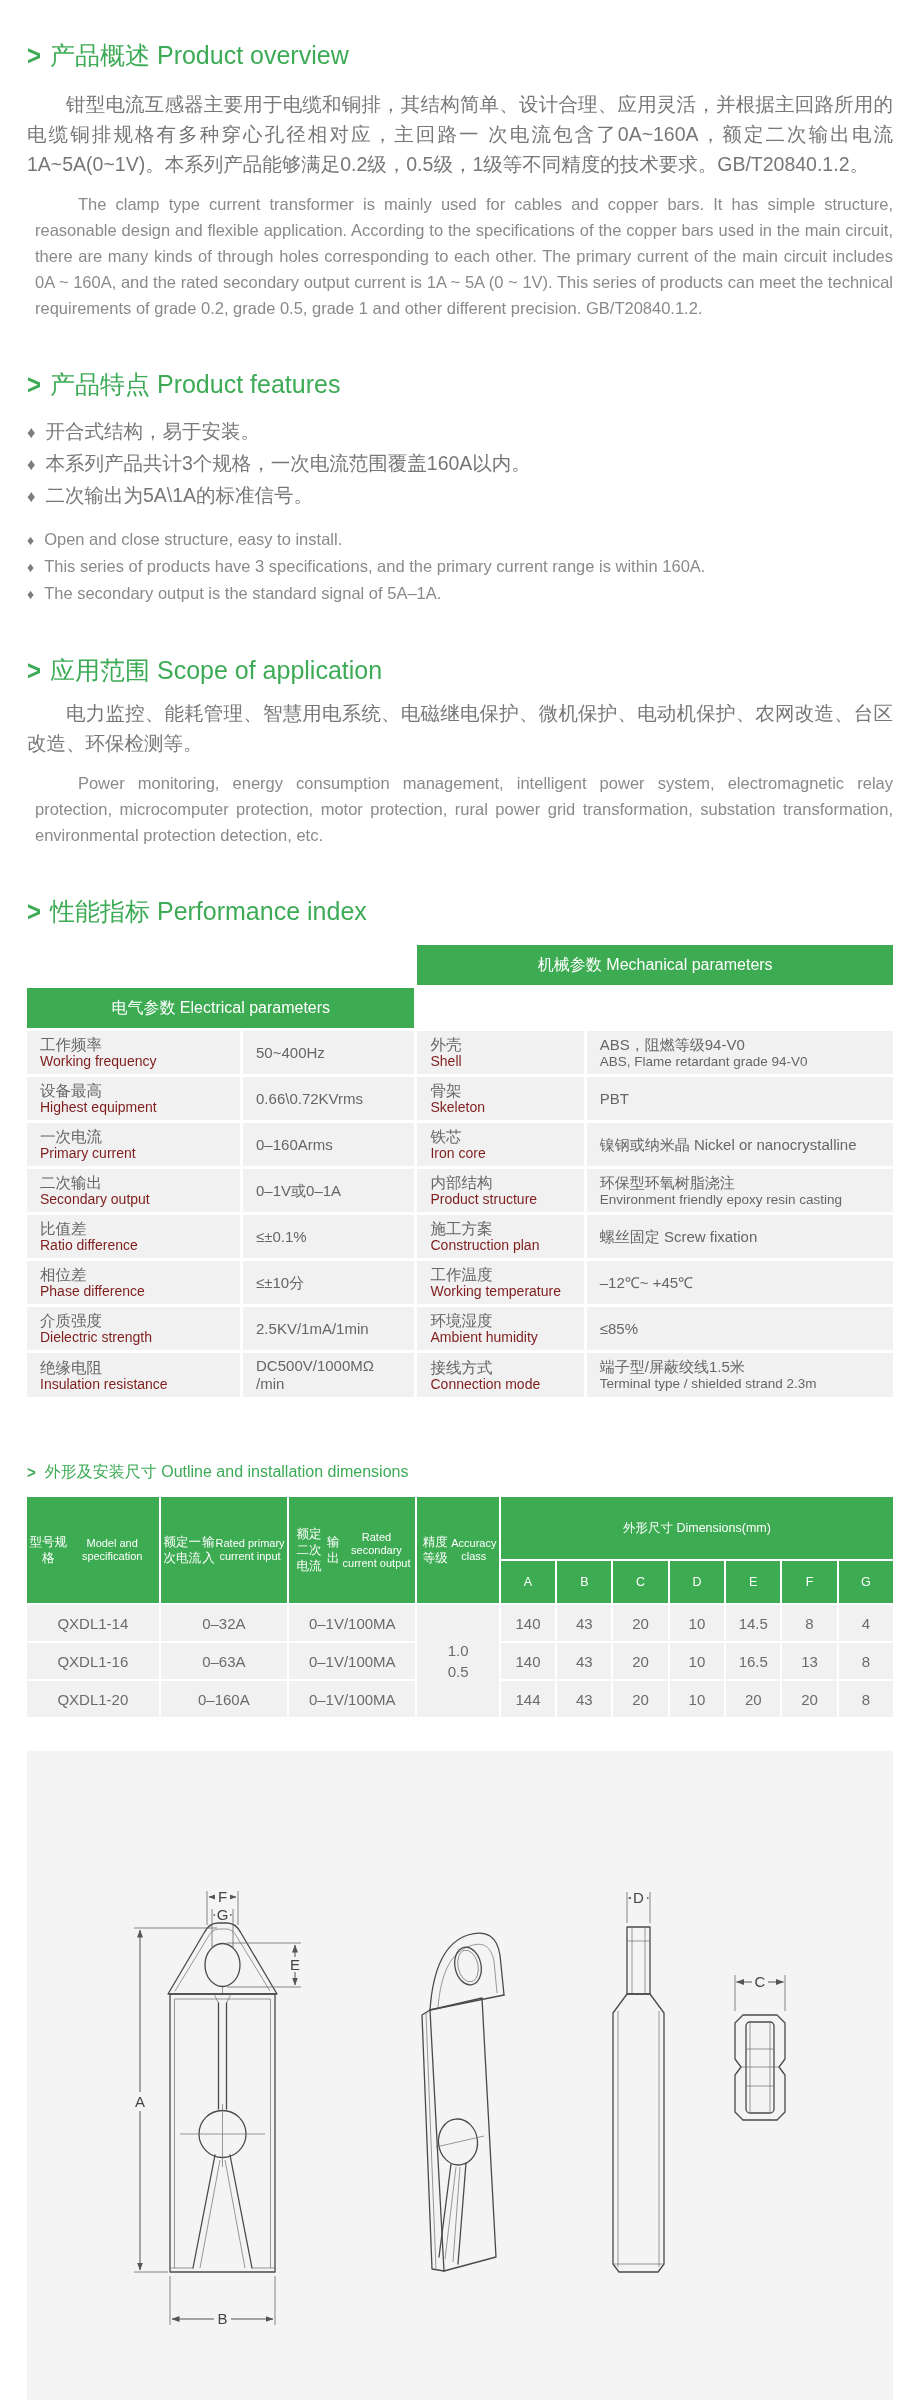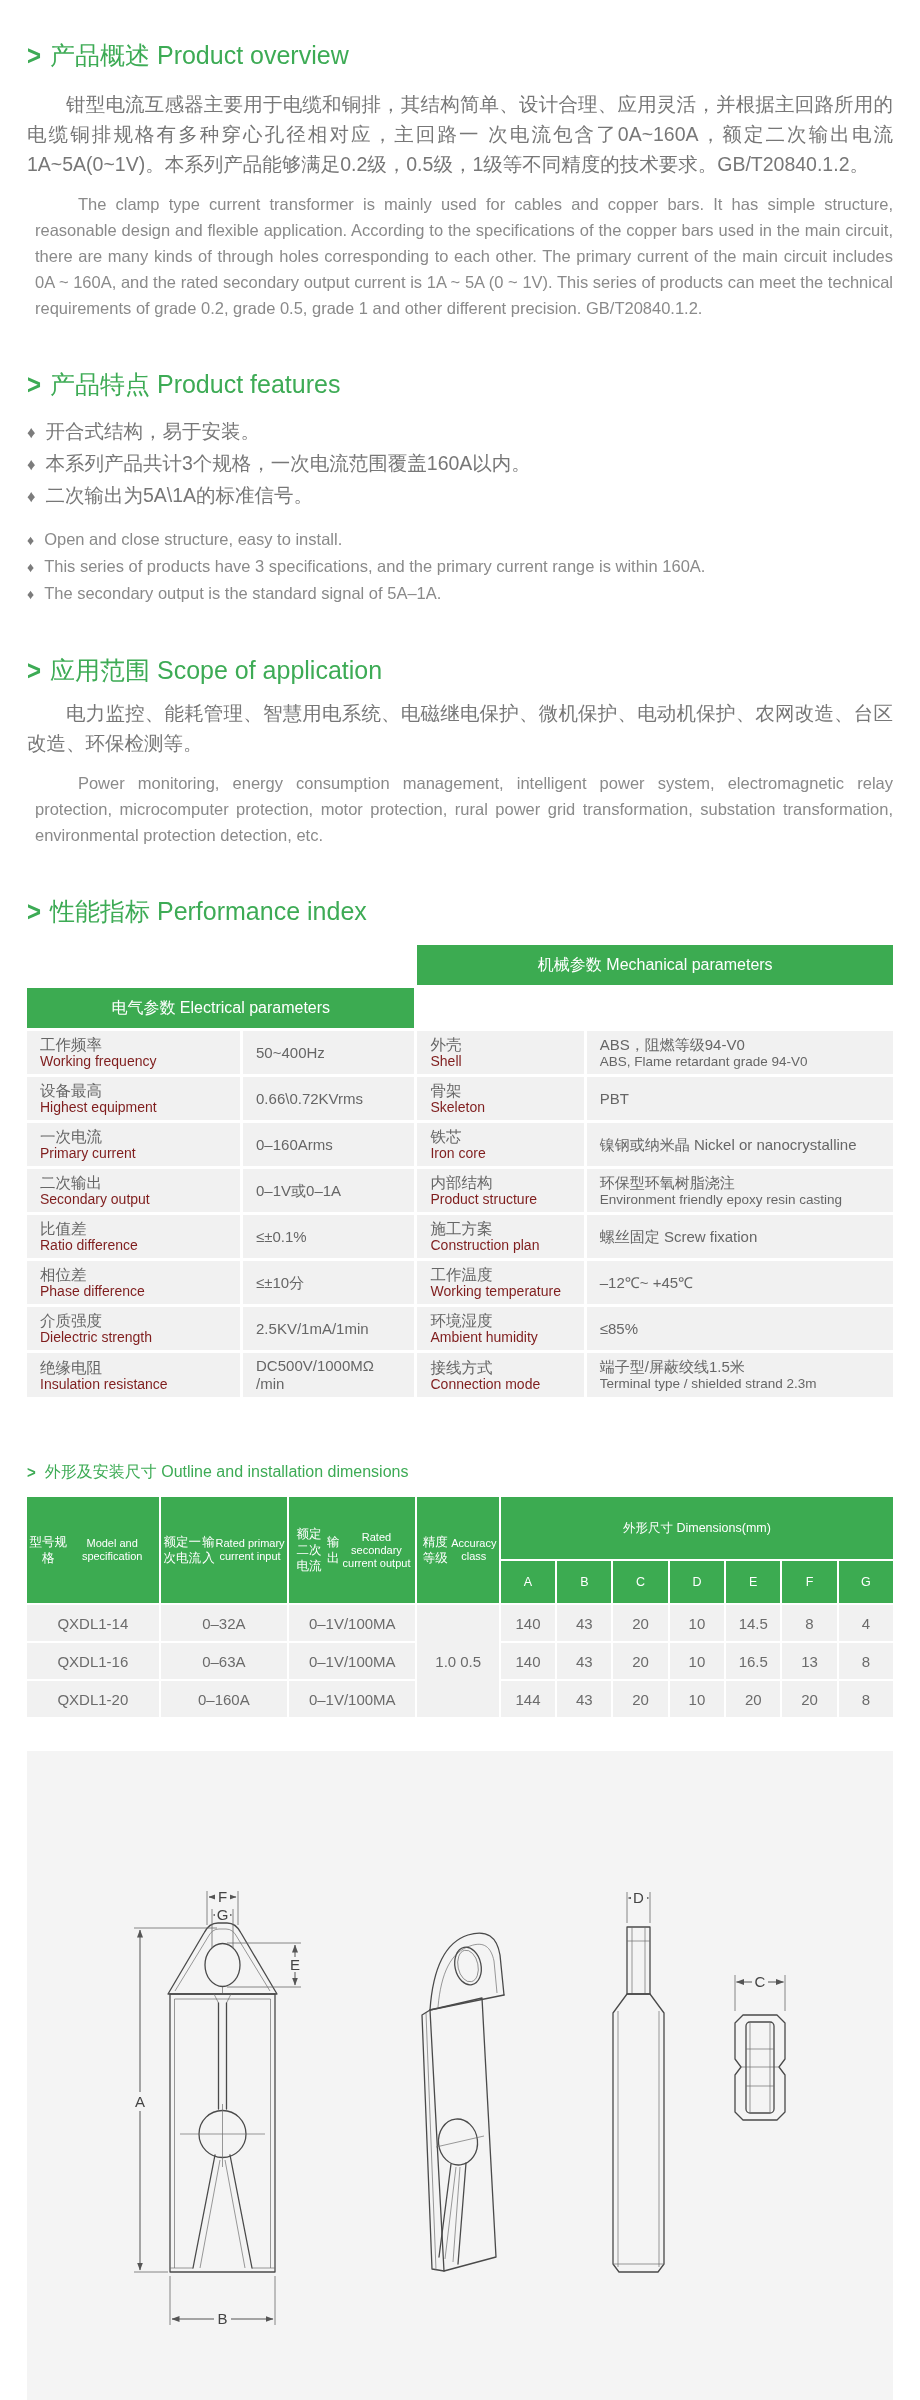--- a/index.html
+++ b/index.html
@@ -52,21 +52,21 @@
   .dtable{margin-top:14px;display:grid;gap:2px;
     grid-template-columns:15.2% 14.6% 14.6% 9.4% repeat(7,1fr);
     grid-template-rows:62px 42px 36px 36px 36px;}
   .dh{background:var(--header-green);color:#fff;display:flex;flex-direction:row;
     align-items:center;justify-content:center;text-align:center;padding:2px;}
   .dh .hcn{font-size:12.5px;line-height:16px;}
   .dh .hen{font-size:11px;line-height:13px;}
   .dh.letter{font-size:12.5px;}
   .dc{background:var(--row-bg);color:#6b6b6b;font-size:15px;display:flex;
     align-items:center;justify-content:center;text-align:center;}
-  .dc.acc{gap:4px;}
+  .dc.acc{flex-direction:column;gap:4px;}
 
   
   .panel{margin-top:34px;width:866px;height:698px;background:var(--panel-bg);}
   .panel svg{display:block;}
   .ln{stroke:#4a4a4a;stroke-width:1.3;fill:none;stroke-linejoin:round;stroke-linecap:round;}
   .tn{stroke:#6e6e6e;stroke-width:0.7;fill:none;}
   .dim{stroke:#555;stroke-width:1;fill:none;}
   .ext{stroke:#6a6a6a;stroke-width:0.8;fill:none;}
   .dlabel{font-family:"Liberation Sans",sans-serif;font-size:15px;fill:#444;text-anchor:middle;}
   .mask{fill:var(--panel-bg);}

